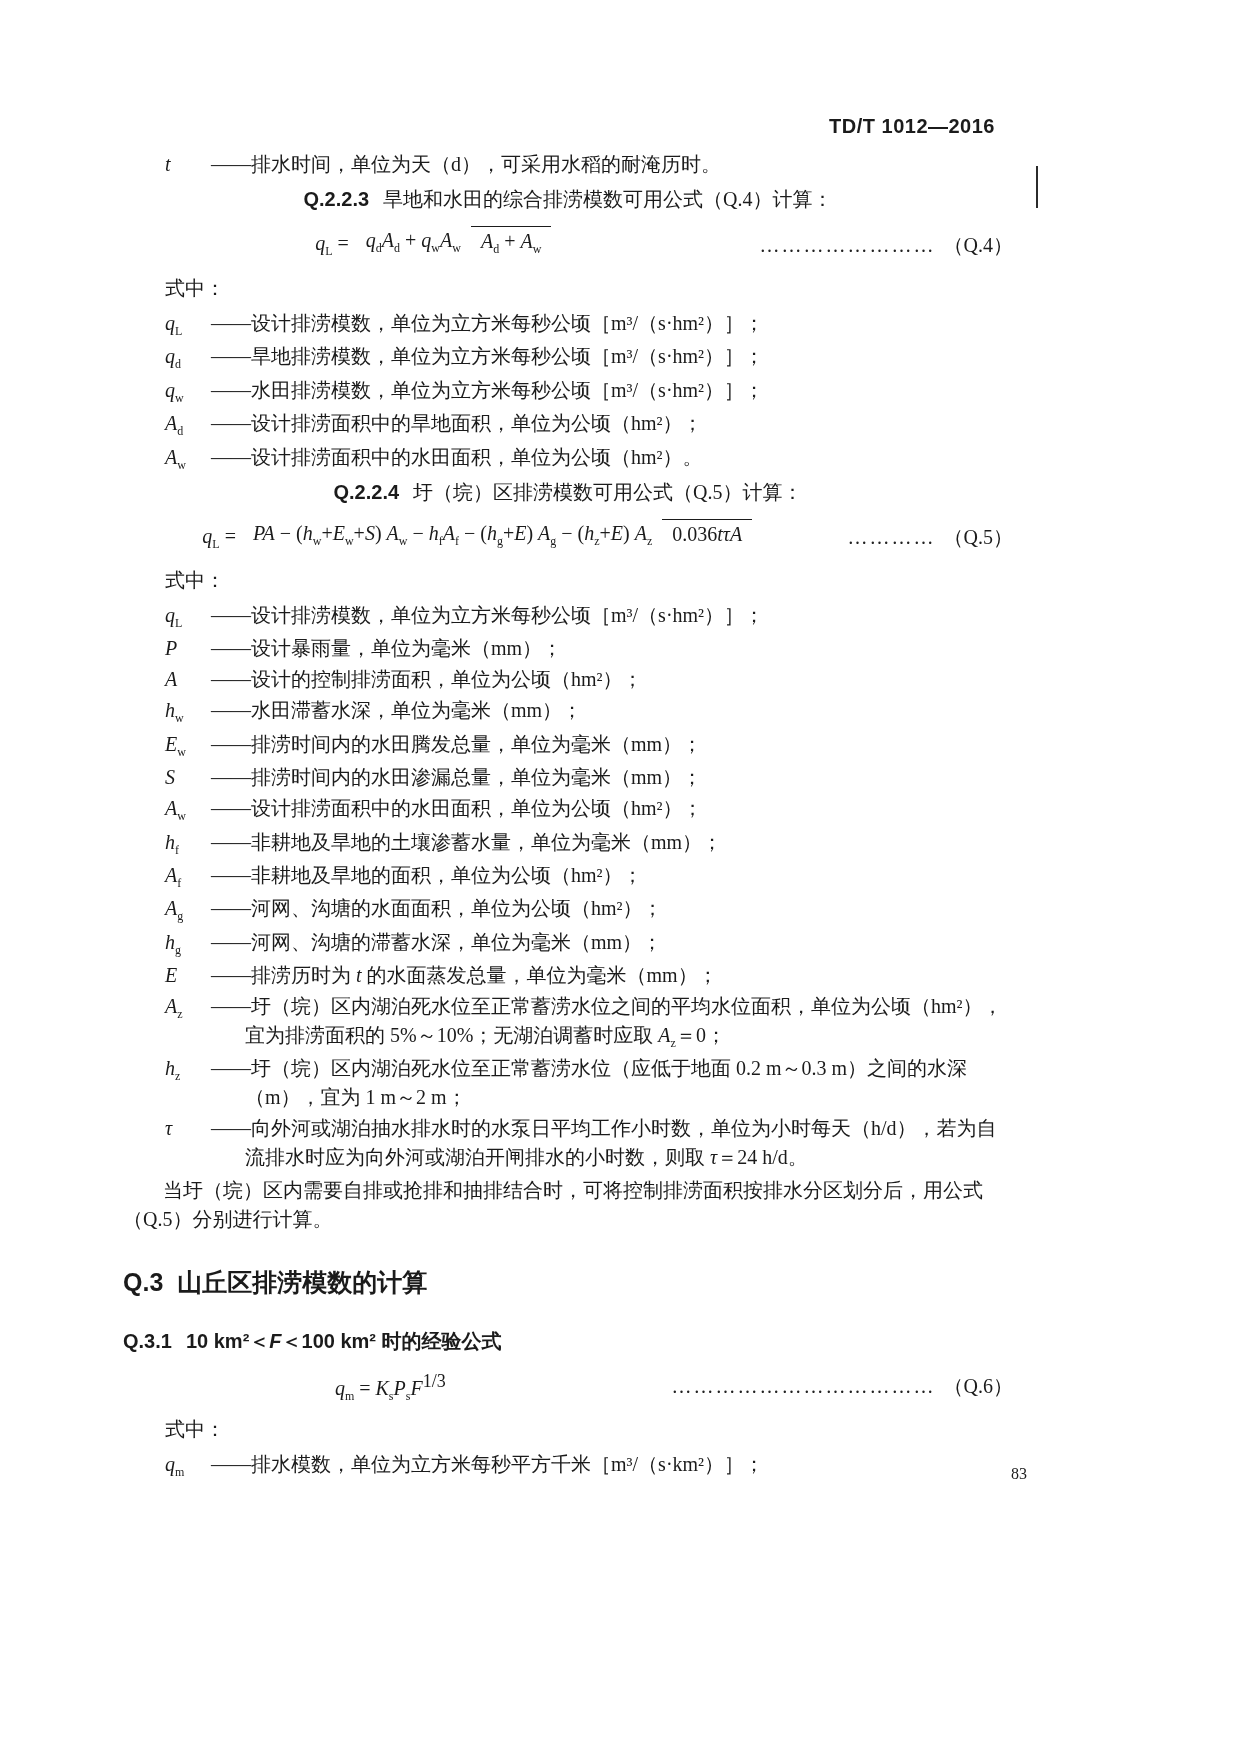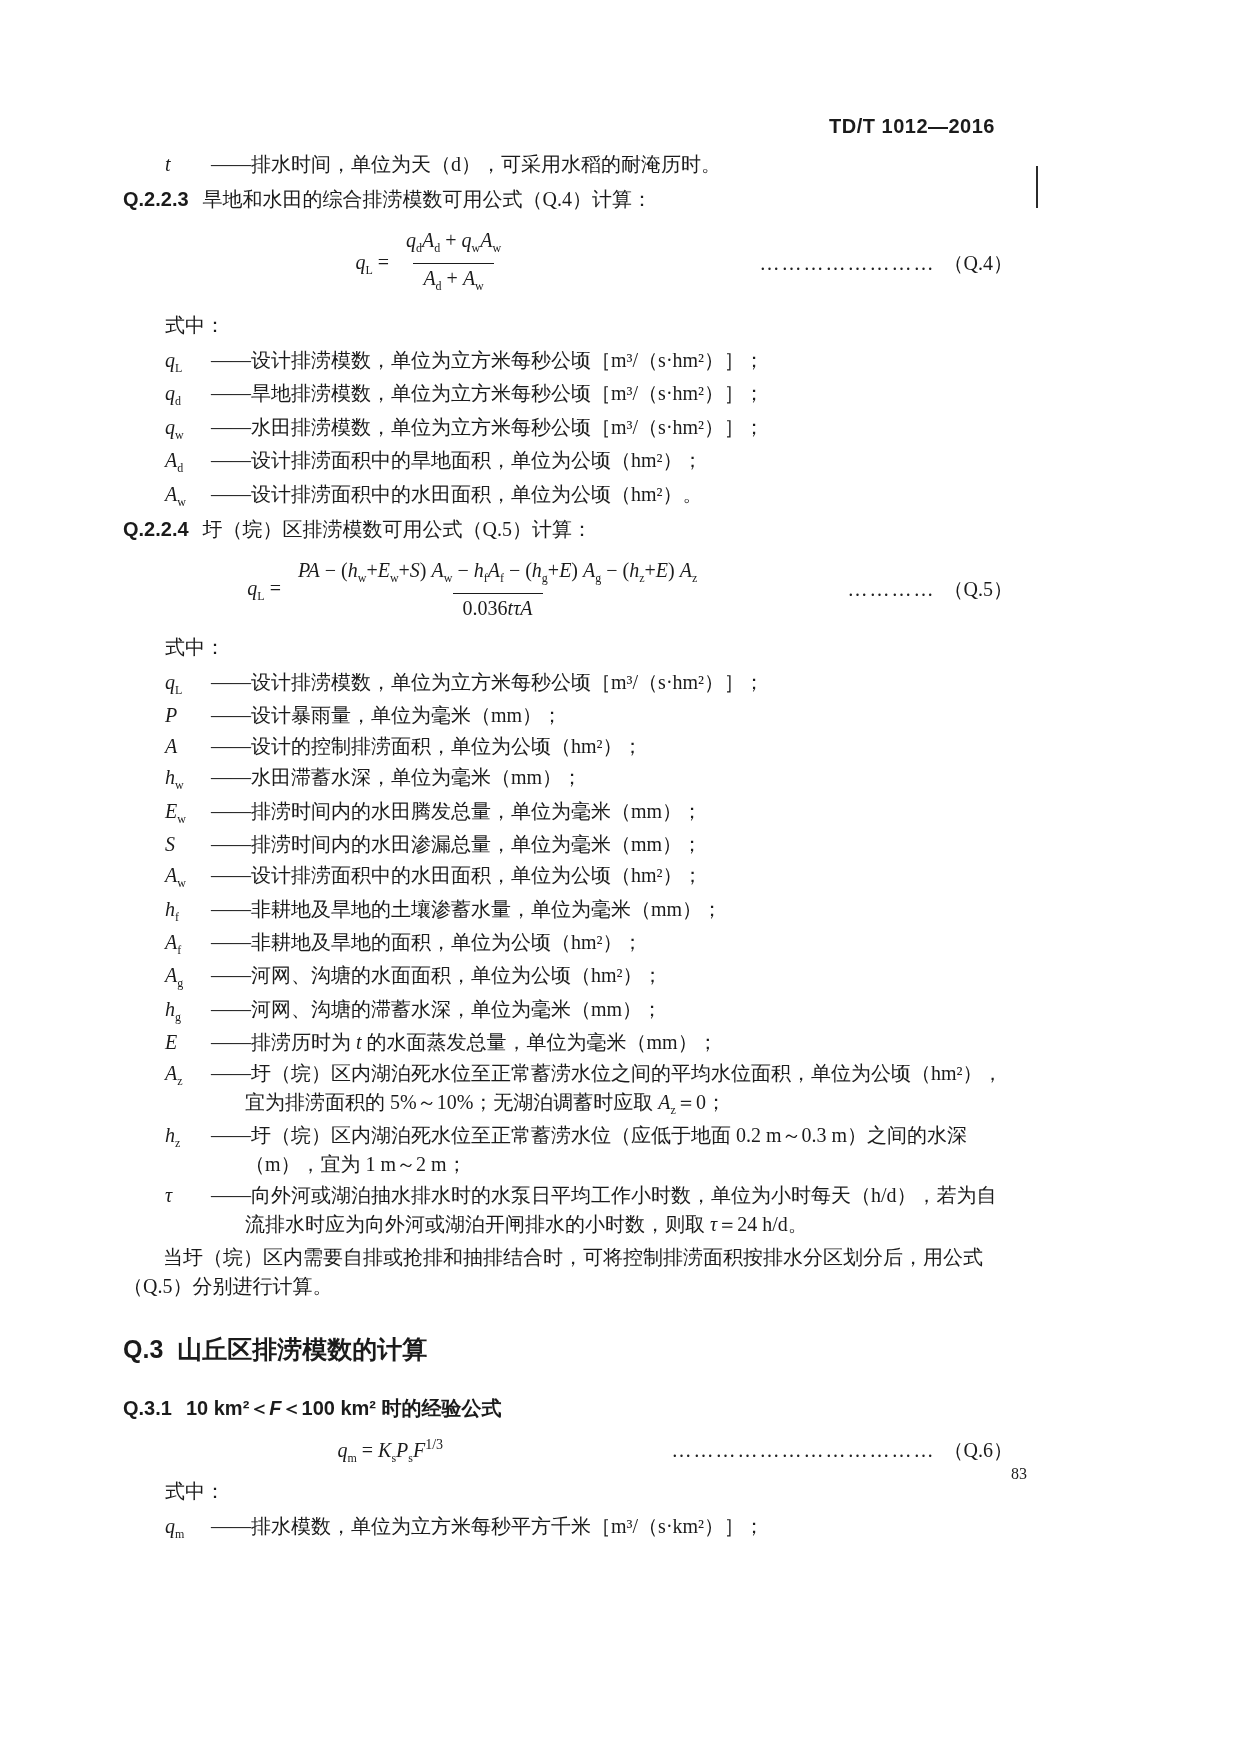--- a/index.html
+++ b/index.html
@@ -29,21 +29,21 @@
   }
 
   
   .def-list { padding-left:42px; }
   .def-item { display:flex; margin-bottom:2px; }
   .def-item .term { width:46px; flex-shrink:0; white-space:nowrap; }
   .def-item .desc { flex:1; padding-left:34px; text-indent:-34px; }
   .intro-item { padding-left:42px; margin-bottom:6px; }
 
   
-  .clause { margin:4px 0 4px 0; }
+  .clause { margin:4px 0 4px 0;text-align:center; }
   .clause-num {
     font-family:"Liberation Sans","DejaVu Sans",sans-serif;
     font-weight:700; margin-right:14px;
   }
   .shizhong { padding-left:42px; margin:4px 0 6px 0; }
   .sec-heading {
     margin-top:30px;
     font-family:"Liberation Sans","DejaVu Sans",sans-serif;
     font-weight:700; font-size:25px;
   }
@@ -52,30 +52,30 @@
     font-family:"Liberation Sans","DejaVu Sans",sans-serif;
     font-weight:700; font-size:20px;
   }
   .sec-heading .gap, .sub-heading .gap { display:inline-block; width:14px; }
   .sub-heading .hmath i { font-style:italic; }
 
   
   .formula-row { display:flex; align-items:center; margin:12px 0 10px 0; }
   .fwrap { flex:1; display:flex; justify-content:center; align-items:center; }
   .flhs, .formula-line { white-space:nowrap; }
-  .frac { display:inline-flex; flex-direction:column; align-items:center; margin:0 2px; }
+  .frac { display:inline-flex; flex-direction:row; margin:0 2px; }
   .fnum, .fden { display:block; padding:1px 10px; line-height:27px; white-space:nowrap; text-align:center; }
   .fden { border-top:1.5px solid #1b1b1b; }
   .leader { margin:0 8px 0 14px; letter-spacing:2px; white-space:nowrap; color:#222; }
   .eq-num { white-space:nowrap; }
 
   
   .mvar, i { font-style:italic; }
   sub.msub { font-size:12px; font-style:normal; }
-  sup.msup { font-size:14px; font-style:normal; }
+  sup.msup { font-size:18px; font-style:normal; }
   .mop { white-space:pre; font-style:normal; }
   .imath i { font-style:italic; }
 
   .closing-para { margin-top:4px; text-indent:2em; }
 </style>
 </head>
 <body>
 
 <div class="page">
 

